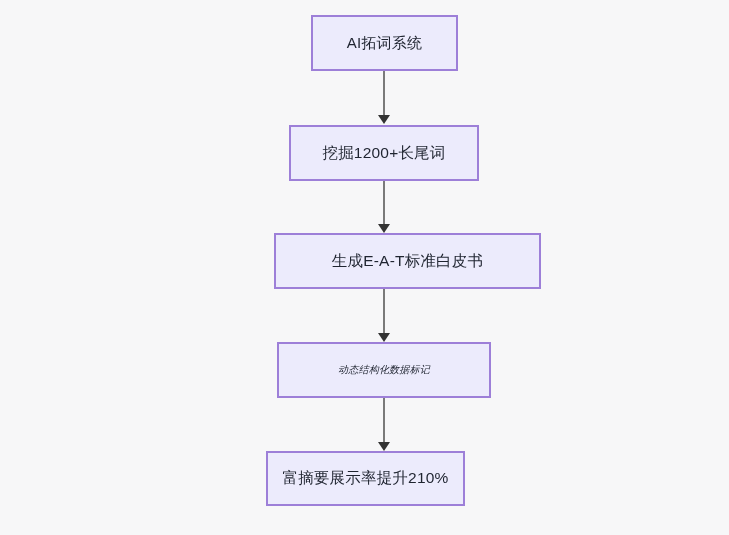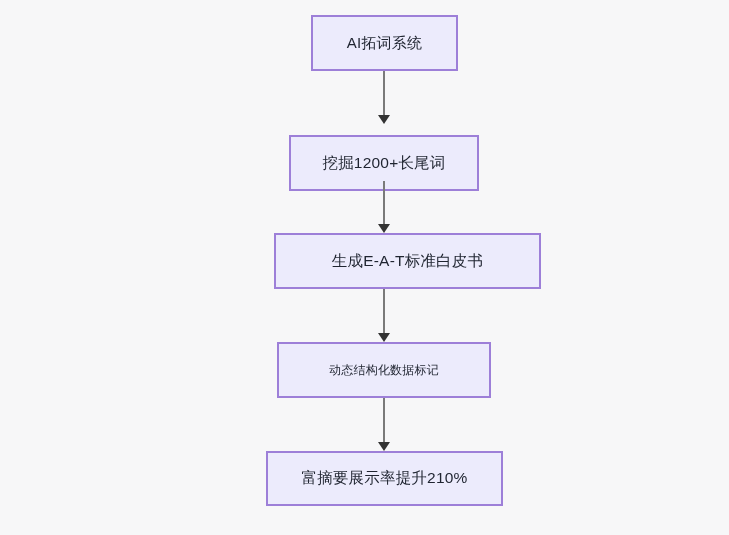--- a/index.html
+++ b/index.html
@@ -35,24 +35,24 @@
     letter-spacing: 0.2px;
     white-space: nowrap;
   }
 
   .node-label {
     display: block;
   }
 
   
   .node-1 { left: 298px; top: 15px;  width: 147px; height: 56px; font-size: 15px; }
-  .node-2 { left: 276px; top: 135px; width: 190px; height: 56px; font-size: 15.5px; }
+  .node-2 { left: 276px; top: 125px; width: 190px; height: 56px; font-size: 15.5px; }
   .node-3 { left: 261px; top: 233px; width: 267px; height: 56px; font-size: 15.5px; }
-  .node-4 { left: 264px; top: 342px; width: 214px; height: 56px; font-size: 12px; }
-  .node-5 { left: 253px; top: 451px; width: 237px; height: 55px; font-size: 15.5px; }
+  .node-4 { left: 264px; top: 342px; width: 214px; height: 56px; font-size: 10px; font-style: italic; }
+  .node-5 { left: 253px; top: 451px; width: 199px; height: 55px; font-size: 15.5px; }
 
   
   .edge {
     position: absolute;
     left: 370px;
     width: 2px;
     background: #7a7a7a;
   }
   .edge-1 { top: 71px;  height: 46px; }
   .edge-2 { top: 181px; height: 44px; }

